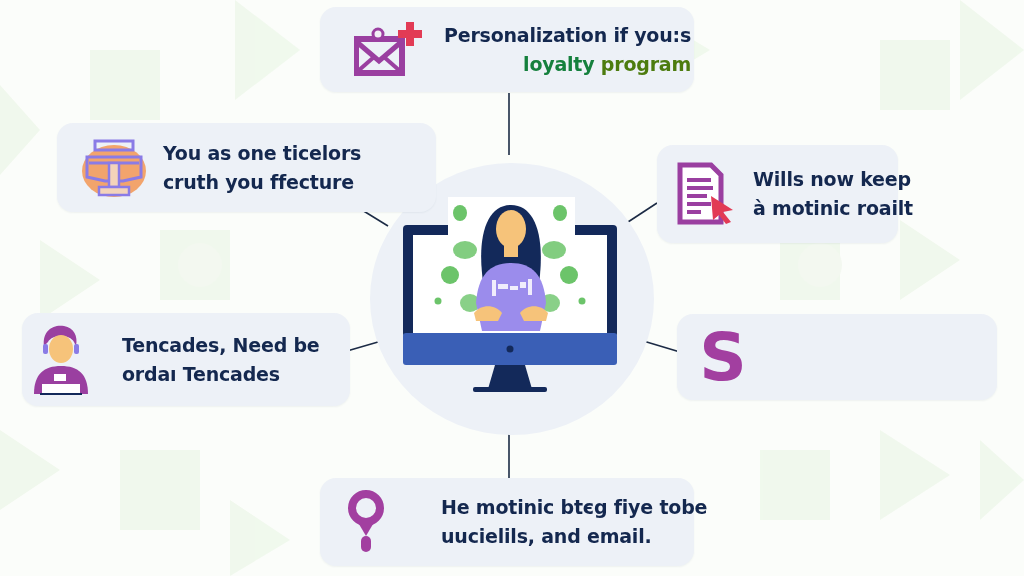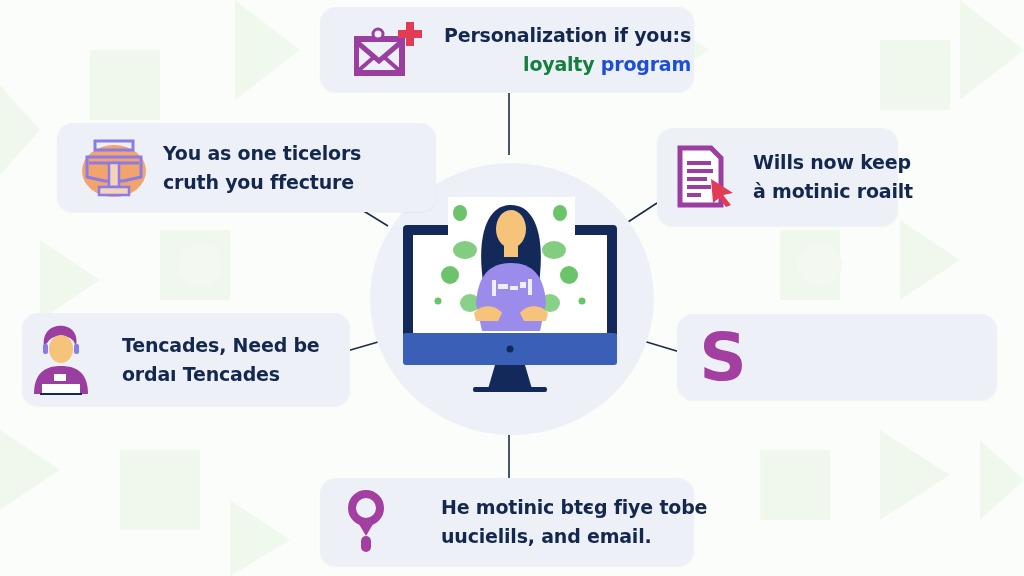--- a/index.html
+++ b/index.html
@@ -24,24 +24,24 @@
     }
     .card .icon { flex: 0 0 auto; display: flex; align-items: center; justify-content: center; }
     .card .text {
       color: #14284f; font-weight: bold; font-size: 19px; line-height: 29px;
       letter-spacing: -0.2px;
     }
     .card .text .line { display: block; white-space: nowrap; }
     #card-top { left: 320px; top: 7px; width: 374px; height: 85px; padding-left: 34px; }
     #card-top .text { margin-left: 18px; text-align: right; }
     .accent-red { color: #15803d; }
-    .accent-purple { color: #1d4ed8; }
+    .accent-purple { color: #4d7c0f; }
     #card-left-top { left: 57px; top: 123px; width: 379px; height: 89px; padding-left: 24px; }
     #card-left-top .text { margin-left: 16px; }
-    #card-right-top { left: 657px; top: 128px; width: 241px; height: 98px; padding-left: 20px; }
+    #card-right-top { left: 657px; top: 145px; width: 241px; height: 98px; padding-left: 20px; }
     #card-right-top .text { margin-left: 14px; }
     #card-left-mid { left: 22px; top: 313px; width: 328px; height: 93px; padding-left: 8px; }
     #card-left-mid .text { margin-left: 30px; }
     #card-right-mid { left: 677px; top: 314px; width: 320px; height: 86px; padding-left: 20px; }
     #card-right-mid .text { margin-left: 12px; }
     #card-bottom { left: 320px; top: 478px; width: 374px; height: 88px; padding-left: 26px; gap: 31px; }
     #card-bottom .text { margin-left: 24px; }
   </style>
 </head>
 <body>

